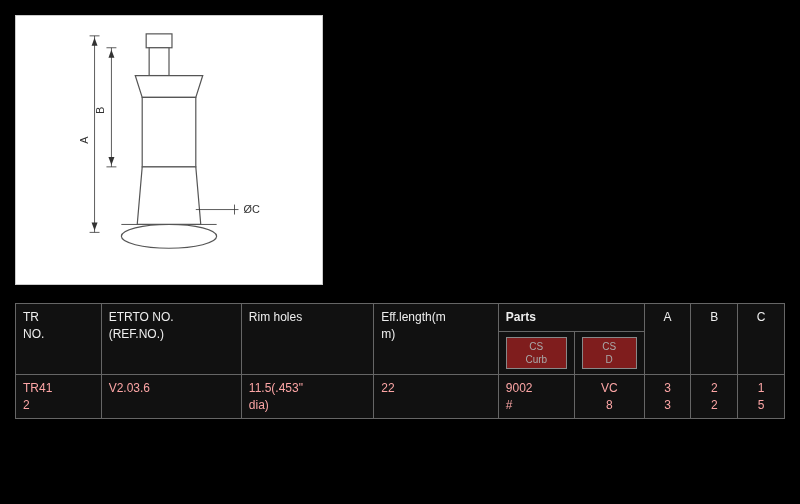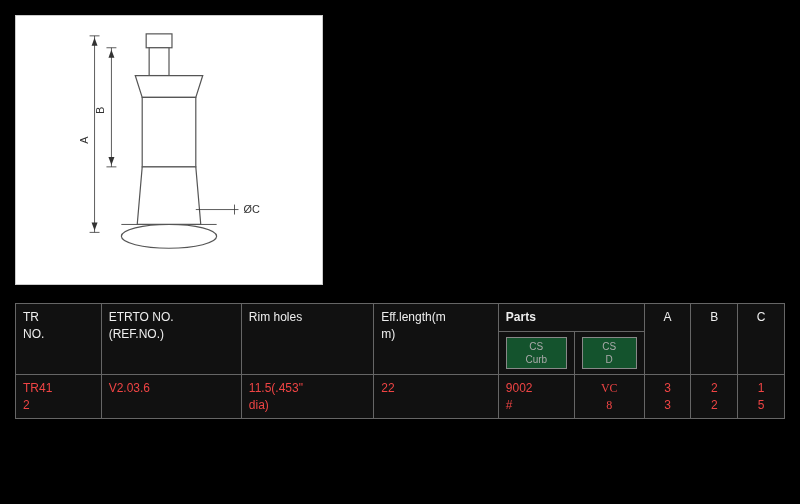--- a/index.html
+++ b/index.html
@@ -58,29 +58,29 @@
     }
 
     .header-row td {
       background: #111;
       font-weight: normal;
       color: #eee;
     }
 
     .data-row td {
       background: #111;
-      color: #ef4444;
+      color: #fca5a5;
     }
 
     .parts-box {
       border: 1px solid #888;
       padding: 2px 5px;
       font-size: 10px;
       color: #bbb;
-      background: #14532d;
+      background: #7f1d1d;
       text-align: center;
       line-height: 1.3;
     }
   </style>
 </head>
 <body>
 
 <div class="main-container">
 
   <div class="diagram-area">
@@ -155,21 +155,21 @@
       <tbody>
         <tr class="data-row">
           <td style="white-space:pre-line;">TR41
 2</td>
           <td>V2.03.6</td>
           <td style="white-space:pre-line;">11.5(.453"
 dia)</td>
           <td>22</td>
           <td style="white-space:pre-line; ">9002
 #</td>
-          <td style="white-space:pre-line; text-align:center;font-family:Liberation Serif, serif;">VC
+          <td style="white-space:pre-line; text-align:center;">VC
 8</td>
           <td style="white-space:pre-line; text-align:center;">3
 3</td>
           <td style="white-space:pre-line; text-align:center;">2
 2</td>
           <td style="white-space:pre-line; text-align:center;">1
 5</td>
         </tr>
       </tbody>
     </table>

